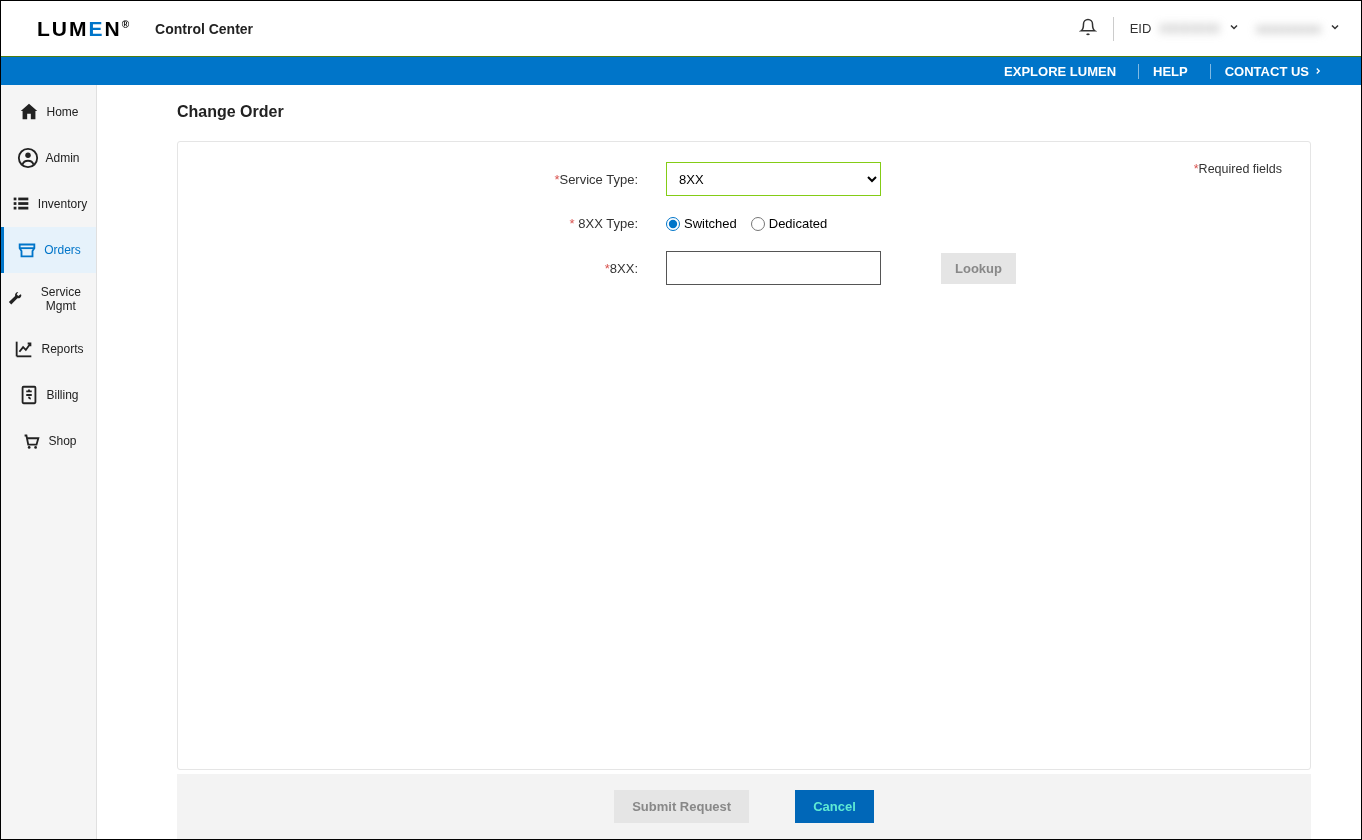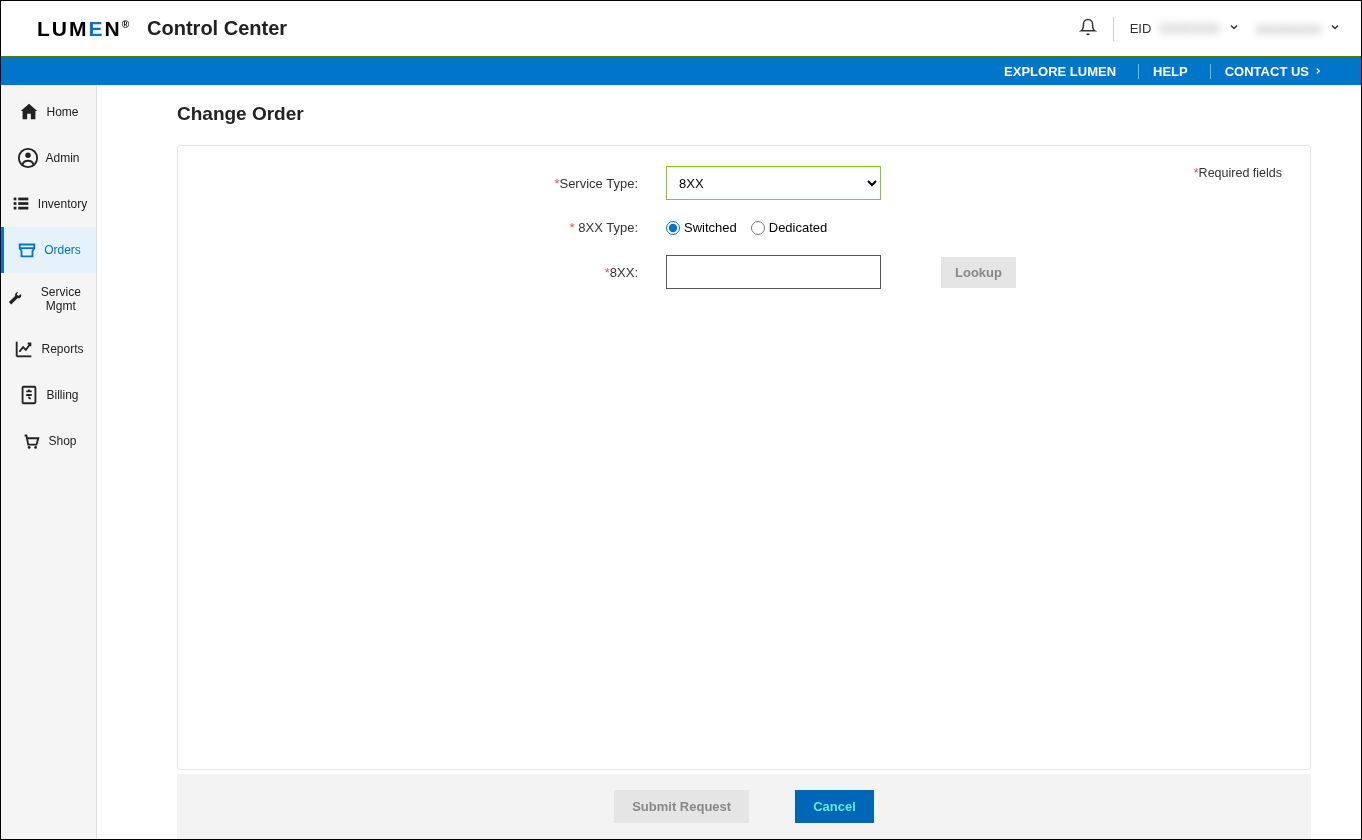--- a/index.html
+++ b/index.html
@@ -26,24 +26,24 @@
       font-size: 21px;
       font-weight: 900;
       letter-spacing: 2px;
       color: #000;
       font-family: Arial, sans-serif;
     }
     .logo-text .logo-e {
       color: #0075c9;
     }
     .app-title {
-      font-size: 20px;
+      font-size: 14px;
       font-weight: 700;
       color: #222;
-      margin-left: 16px;
+      margin-left: 24px;
       text-align: right;
     }
     .header-right {
       margin-left: auto;
       display: flex;
       align-items: center;
       gap: 16px;
     }
     .bell-icon svg { width: 18px; height: 18px; }
     .divider-v {
@@ -120,21 +120,21 @@
     .side-item svg { width: 22px; height: 22px; }
     .side-item.active svg { fill: #0075c9; stroke: #0075c9; }
     .content {
       flex: 1;
       padding: 18px 50px 0 80px;
       display: flex;
       flex-direction: column;
       position: relative;
     }
     .page-title {
-      font-size: 19px;
+      font-size: 16px;
       font-weight: 700;
       color: #222;
       margin-bottom: 20px;
     }
     .panel {
       border: 1px solid #e5e5e5;
       border-radius: 3px;
       background: #fff;
       padding: 20px 28px;
       height: 800px;

